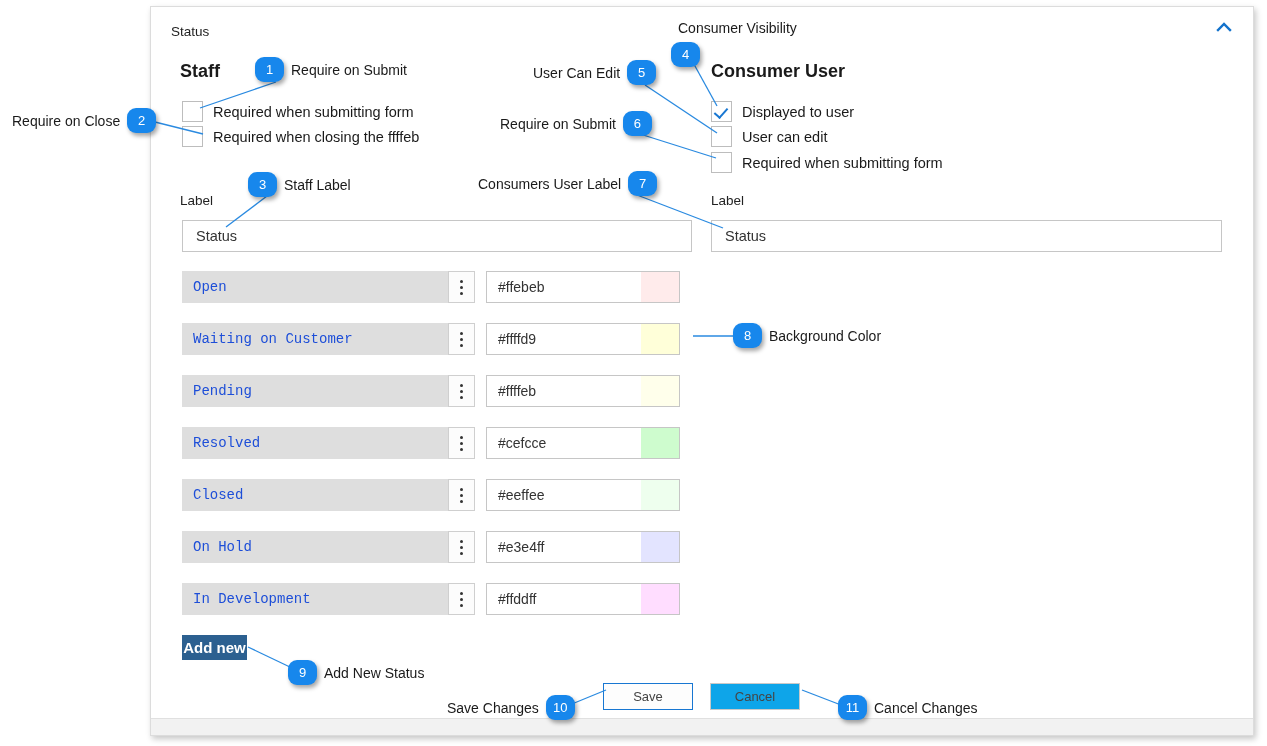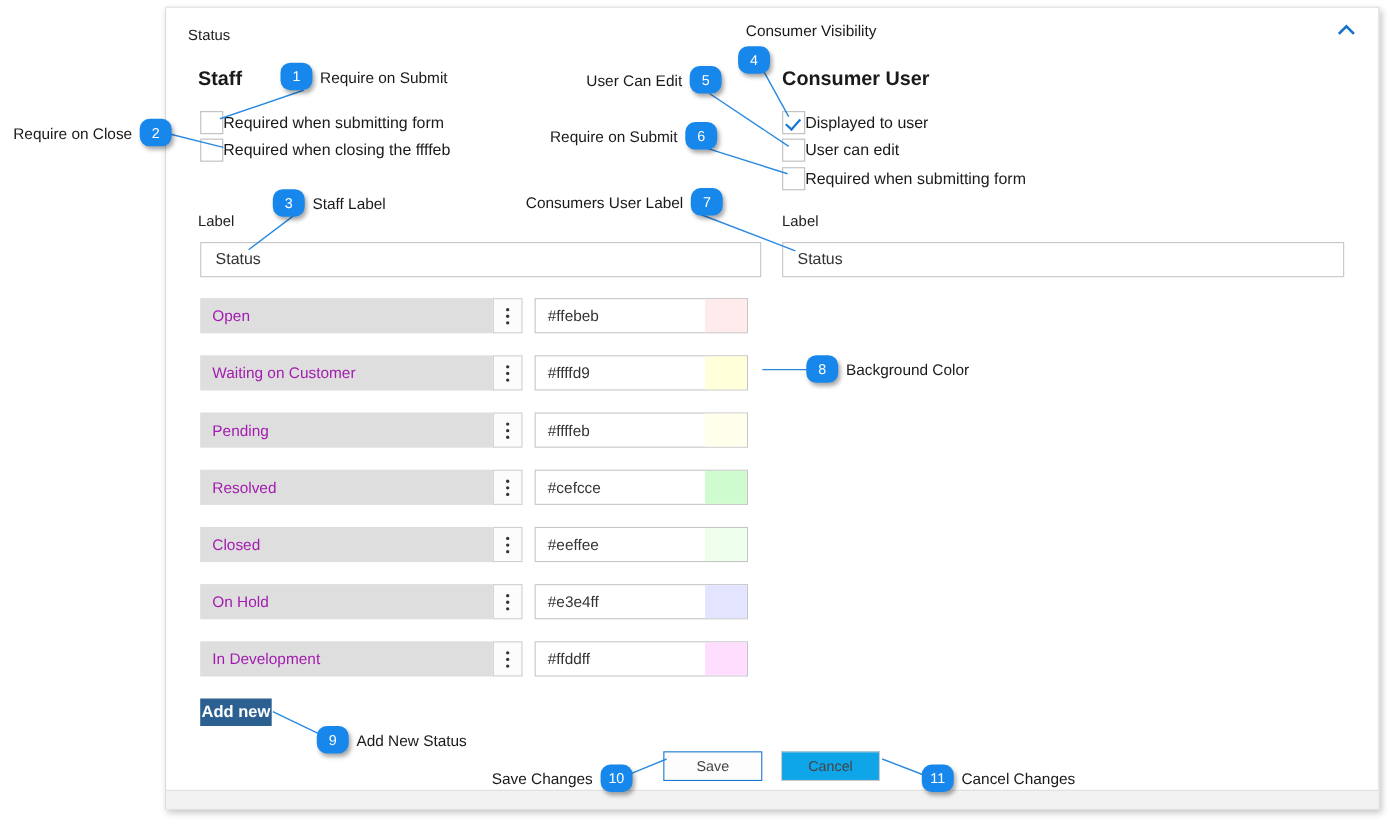--- a/index.html
+++ b/index.html
@@ -67,20 +67,21 @@
     position: absolute;
     font-size: 13.5px;
     color: #222;
   }
 
   
   .cbrow {
     position: absolute;
     display: flex;
     align-items: center;
+    gap: 10px;
     white-space: nowrap;
   }
   .cbox {
     width: 21px;
     height: 21px;
     border: 1px solid #bdbdbd;
     background: #ffffff;
     box-sizing: border-box;
     flex: 0 0 auto;
     position: relative;
@@ -126,21 +127,22 @@
   }
   .sname {
     width: 266px;
     height: 32px;
     background: #dedede;
     display: flex;
     align-items: center;
     padding-left: 11px;
     box-sizing: border-box;
     font-size: 14px;
-    color: #a21caf;
+    color: #1d4ed8;
+    font-family: Liberation Mono, monospace;
   }
   .sdots {
     width: 27px;
     height: 32px;
     background: #fcfcfc;
     border: 1px solid #cfcfcf;
     box-sizing: border-box;
     display: flex;
     flex-direction: column;
     align-items: center;

